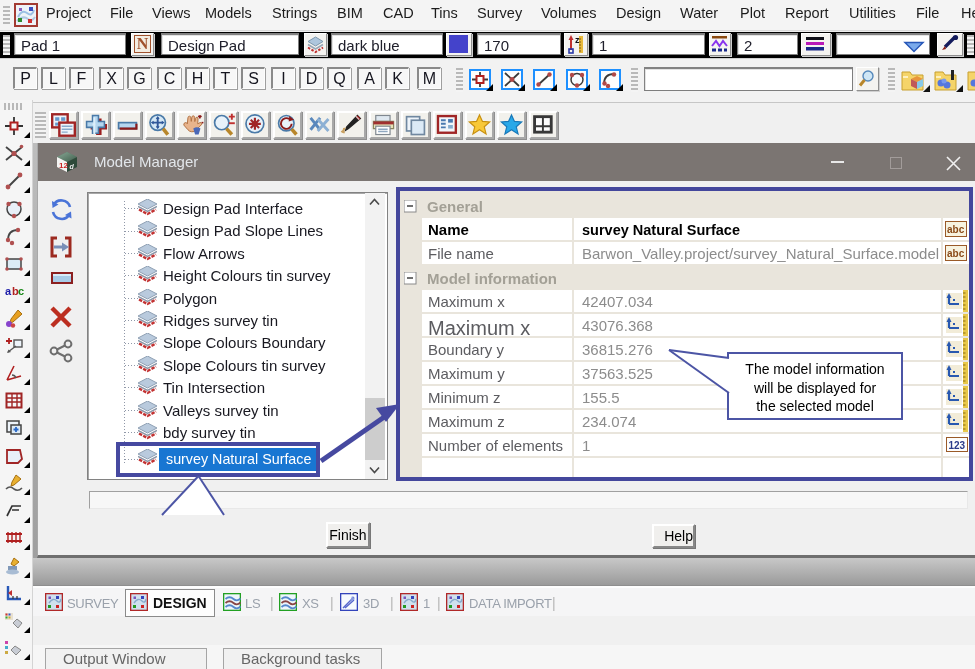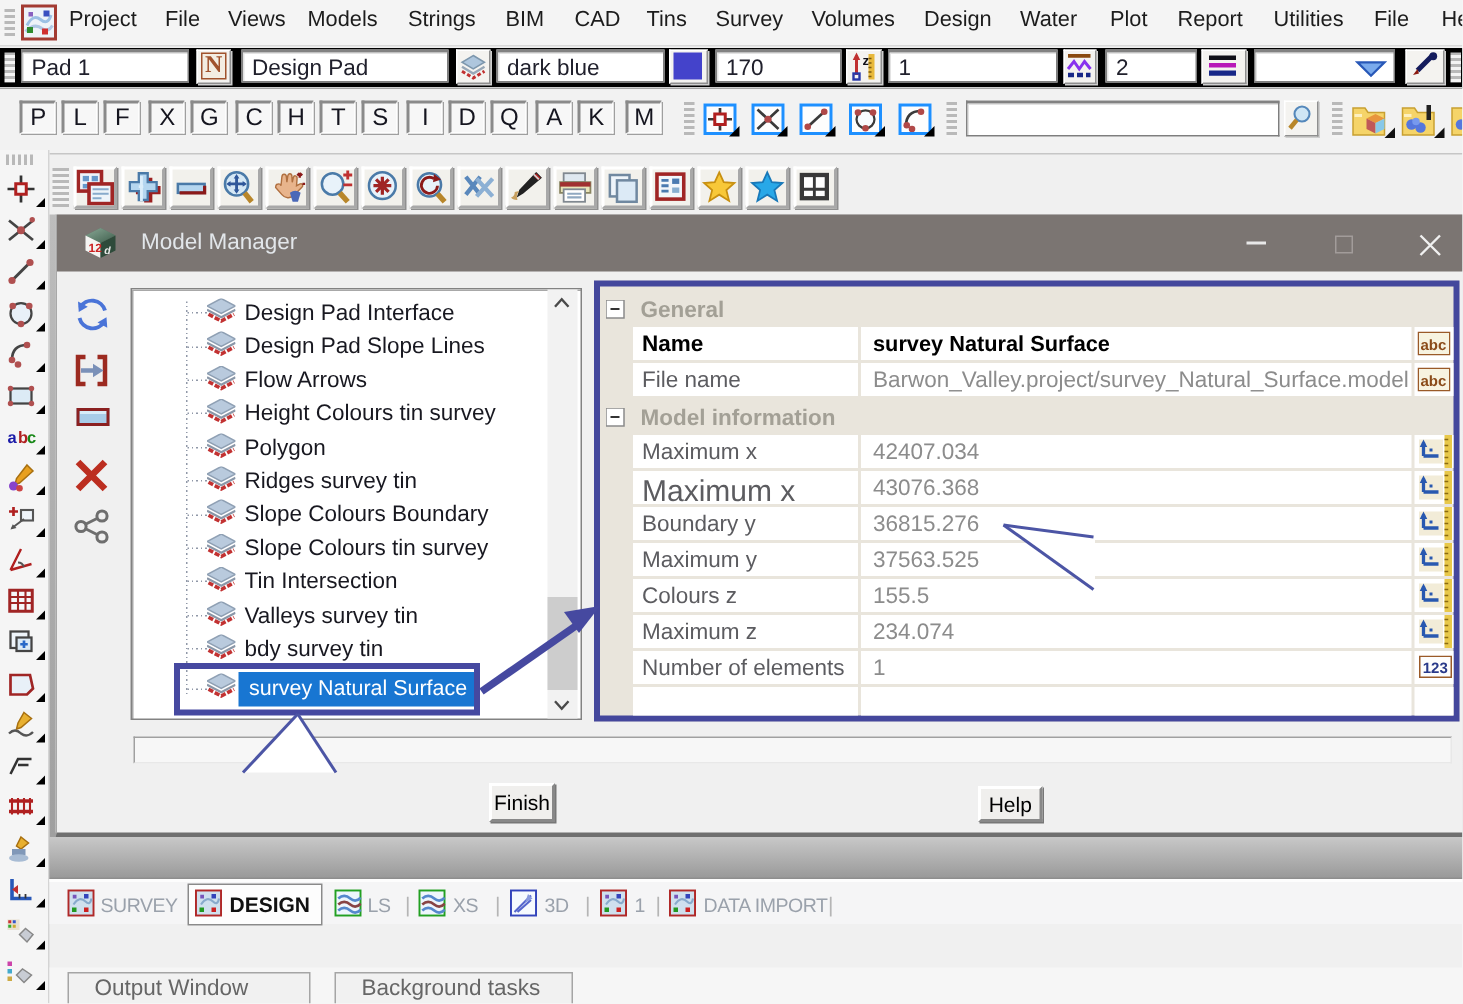--- a/index.html
+++ b/index.html
@@ -751,21 +751,21 @@
           <use href="#collapse"></use>
         </svg>
       <div class="abs" style="left:27px;top:79px;font-size:15px;font-weight:bold;color:#a3a096;">Model information</div>
 
       <div class="abs" style="left:28px;top:30px;font-size:15px;font-weight:bold;color:#000;">Name</div>
       <div class="abs" style="left:28px;top:54px;font-size:15px;color:#5c5c60;">File name</div>
       <div class="abs" style="left:28px;top:102px;font-size:15px;color:#5c5c60;">Maximum x</div>
       <div class="abs" style="left:28px;top:126px;font-size:20px;color:#5c5c60;">Maximum x</div>
       <div class="abs" style="left:28px;top:150px;font-size:15px;color:#5c5c60;">Boundary y</div>
       <div class="abs" style="left:28px;top:174px;font-size:15px;color:#5c5c60;">Maximum y</div>
-      <div class="abs" style="left:28px;top:198px;font-size:15px;color:#5c5c60;">Colours z</div>
+      <div class="abs" style="left:28px;top:198px;font-size:15px;color:#5c5c60;">Minimum z</div>
       <div class="abs" style="left:28px;top:222px;font-size:15px;color:#5c5c60;">Maximum z</div>
       <div class="abs" style="left:28px;top:246px;font-size:15px;color:#5c5c60;">Number of elements</div>
 
       <div class="abs" style="left:182px;top:31px;font-size:14.5px;font-weight:bold;color:#000;">survey Natural Surface</div>
       <div class="abs" style="left:182px;top:54px;font-size:15px;color:#8c8c8c;">Barwon_Valley.project/survey_Natural_Surface.model</div>
       <div class="abs" style="left:182px;top:102px;font-size:15px;color:#8c8c8c;">42407.034</div>
       <div class="abs" style="left:182px;top:126px;font-size:15px;color:#8c8c8c;">43076.368</div>
       <div class="abs" style="left:182px;top:150px;font-size:15px;color:#8c8c8c;">36815.276</div>
       <div class="abs" style="left:182px;top:174px;font-size:15px;color:#8c8c8c;">37563.525</div>
       <div class="abs" style="left:182px;top:198px;font-size:15px;color:#8c8c8c;">155.5</div>
@@ -797,32 +797,35 @@
           <use href="#rulericon"></use>
         </svg>
       <svg class="abs" style="left:546px;top:246px;" width="22" height="15">
           <use href="#numicon"></use>
         </svg>
     </div>
 
     <div class="abs" style="left:51px;top:348px;width:879px;height:18px;background:#f7f7f7;border:1px solid #a0a0a0;border-bottom-color:#e8e8e8;border-right-color:#e8e8e8;"></div>
 
     <div class="pushbtn" style="left:288px;top:379px;width:44px;height:26px;line-height:22px;">Finish</div>
-    <div class="pushbtn" style="left:614px;top:381px;width:43px;height:24px;line-height:20px;">Help</div>
+    <div class="pushbtn" style="left:614px;top:381px;width:43px;height:24px;line-height:20px;text-align:right;">Help</div>
 
     <svg class="abs" style="left:0;top:0;pointer-events:none;" width="938" height="415" viewBox="0 0 938 415">
       <line x1="283" y1="318" x2="352" y2="270" stroke="#4649a0" stroke-width="5"></line>
       <polygon points="362,261 338,265 348,279" fill="#4649a0"></polygon>
     </svg>
 
     <svg class="abs" style="left:110px;top:330px;pointer-events:none;" width="90" height="45" viewBox="0 0 90 45">
       <polygon points="14,42 50.5,3 76,42" fill="#fff"></polygon>
       <line x1="14" y1="42" x2="50.5" y2="3" stroke="#4c55a5" stroke-width="2"></line>
       <line x1="50.5" y1="3" x2="76" y2="42" stroke="#4c55a5" stroke-width="2"></line>
     </svg>
 
+    <div class="callout" style="left:689px;top:209px;width:176px;height:68px;">
+      <div style="margin-top:6px;line-height:18.5px;">The model information<br>will be displayed for<br>the selected model</div>
+    </div>
     <svg class="abs" style="left:626px;top:202px;pointer-events:none;" width="68" height="52" viewBox="0 0 68 52">
       <polygon points="5,5 66,13 66,48" fill="#fff"></polygon>
       <line x1="5" y1="5" x2="65" y2="13" stroke="#4c55a5" stroke-width="2"></line>
       <line x1="5" y1="5" x2="65" y2="48" stroke="#4c55a5" stroke-width="2"></line>
     </svg>
   </div>
 </div>
 
 </body></html>

